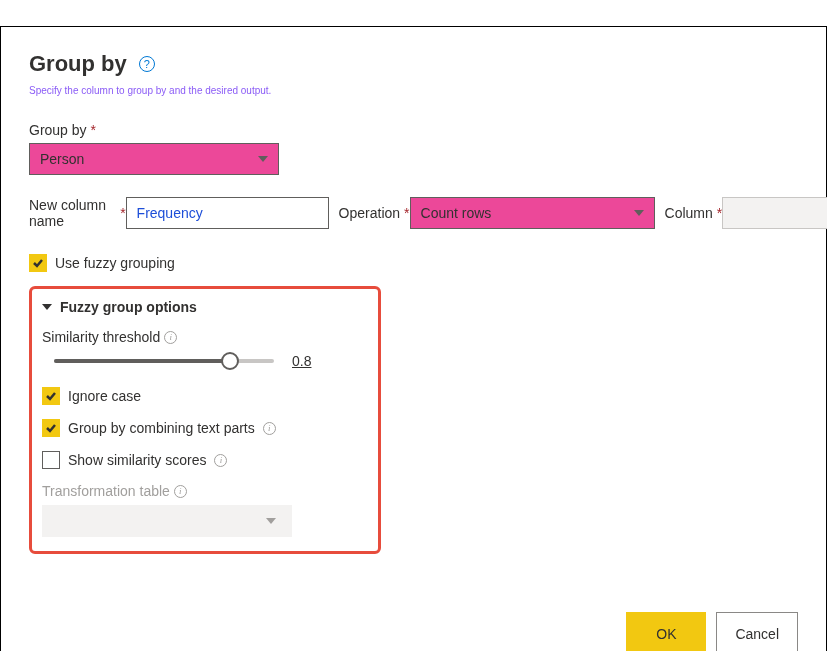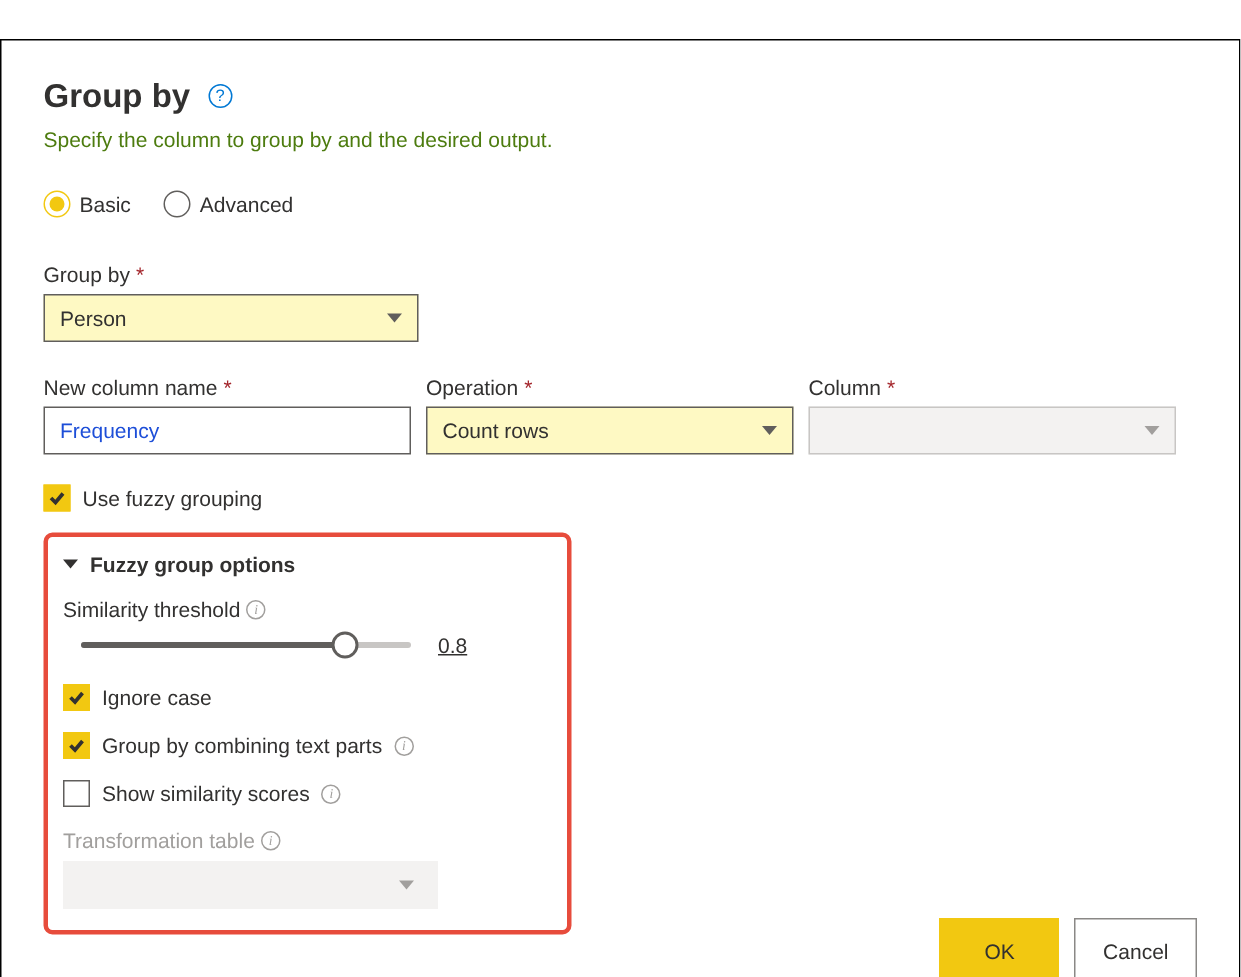--- a/index.html
+++ b/index.html
@@ -17,48 +17,48 @@
       position: relative;
       margin-top: 26px;
     }
     .title-row { display: flex; align-items: center; gap: 12px; margin-bottom: 8px; }
     .title { font-size: 22px; font-weight: 600; color: #323130; }
     .help-icon {
       width: 16px; height: 16px; border: 1.5px solid #0078d4; border-radius: 50%;
       color: #0078d4; font-size: 11px; display: flex; align-items: center;
       justify-content: center; cursor: pointer;
     }
-    .subtitle { font-size: 14px; color: #4d7c0f; margin-bottom: 26px; }
+    .subtitle { font-size: 10px; color: #8b5cf6; margin-bottom: 26px; }
     .radio-row { display: flex; gap: 22px; margin-bottom: 30px; }
     .radio-item { display: flex; align-items: center; gap: 6px; cursor: pointer; }
     .radio-circle {
       width: 18px; height: 18px; border: 1px solid #605e5c; border-radius: 50%;
       display: flex; align-items: center; justify-content: center; background: #fff;
     }
     .radio-circle.checked { border-color: #f2c811; }
     .radio-dot { width: 10px; height: 10px; background: #f2c811; border-radius: 50%; }
     .field-label { font-size: 14px; color: #323130; margin-bottom: 5px; display: flex; align-items: center; gap: 4px; }
     .req { color: #a4262c; }
     .dropdown {
-      width: 250px; height: 32px; border: 1px solid #605e5c; background: #fef9c3;
+      width: 250px; height: 32px; border: 1px solid #605e5c; background: #ec4899;
       display: flex; align-items: center; justify-content: space-between;
       padding: 0 10px; cursor: pointer;
     }
     .dropdown.disabled { background: #f3f2f1; border-color: #c8c6c4; color: #a19f9d; cursor: default; }
     .chevron {
       width: 0; height: 0; border-left: 5px solid transparent;
       border-right: 5px solid transparent; border-top: 6px solid #605e5c;
     }
     .dropdown.disabled .chevron { border-top-color: #a19f9d; }
     .text-input {
       width: 250px; height: 32px; border: 1px solid #605e5c; padding: 0 10px;
       font-size: 14px; font-family: inherit; color: #1d4ed8;
     }
     .row3 { display: flex; gap: 10px; margin-bottom: 20px; }
-    .col { display: flex; flex-direction: column; justify-content: center; }
+    .col { display: flex; flex-direction: row; justify-content: center; }
     .col .dropdown, .col .text-input { width: 245px; }
     .checkbox-row { display: flex; align-items: center; gap: 8px; cursor: pointer; }
     .checkbox {
       width: 18px; height: 18px; border: 1px solid #605e5c; background: #fff;
       display: flex; align-items: center; justify-content: center;
     }
     .checkbox.checked { background: #f2c811; border-color: #f2c811; }
     .checkmark { width: 12px; height: 12px; stroke: #323130; stroke-width: 2.5; fill: none; }
     .highlight-box {
       border: 3px solid #e74c3c; border-radius: 6px;
@@ -118,32 +118,20 @@
 <body>
 
 <div class="dialog">
 
   <div class="title-row">
     <div class="title">Group by</div>
     <div class="help-icon">?</div>
   </div>
   <div class="subtitle">Specify the column to group by and the desired output.</div>
 
-  <div class="radio-row">
-    <div class="radio-item">
-      <div class="radio-circle checked">
-          <div class="radio-dot"></div>
-        </div>
-      <span>Basic</span>
-    </div>
-    <div class="radio-item">
-      <div class="radio-circle"></div>
-      <span>Advanced</span>
-    </div>
-  </div>
 
   <div class="gb-field">
     <div class="field-label">
       <span>Group by</span>
         <span class="req">*</span>
     </div>
     <div class="dropdown">
       <span>Person</span>
       <span class="chevron"></span>
     </div>

